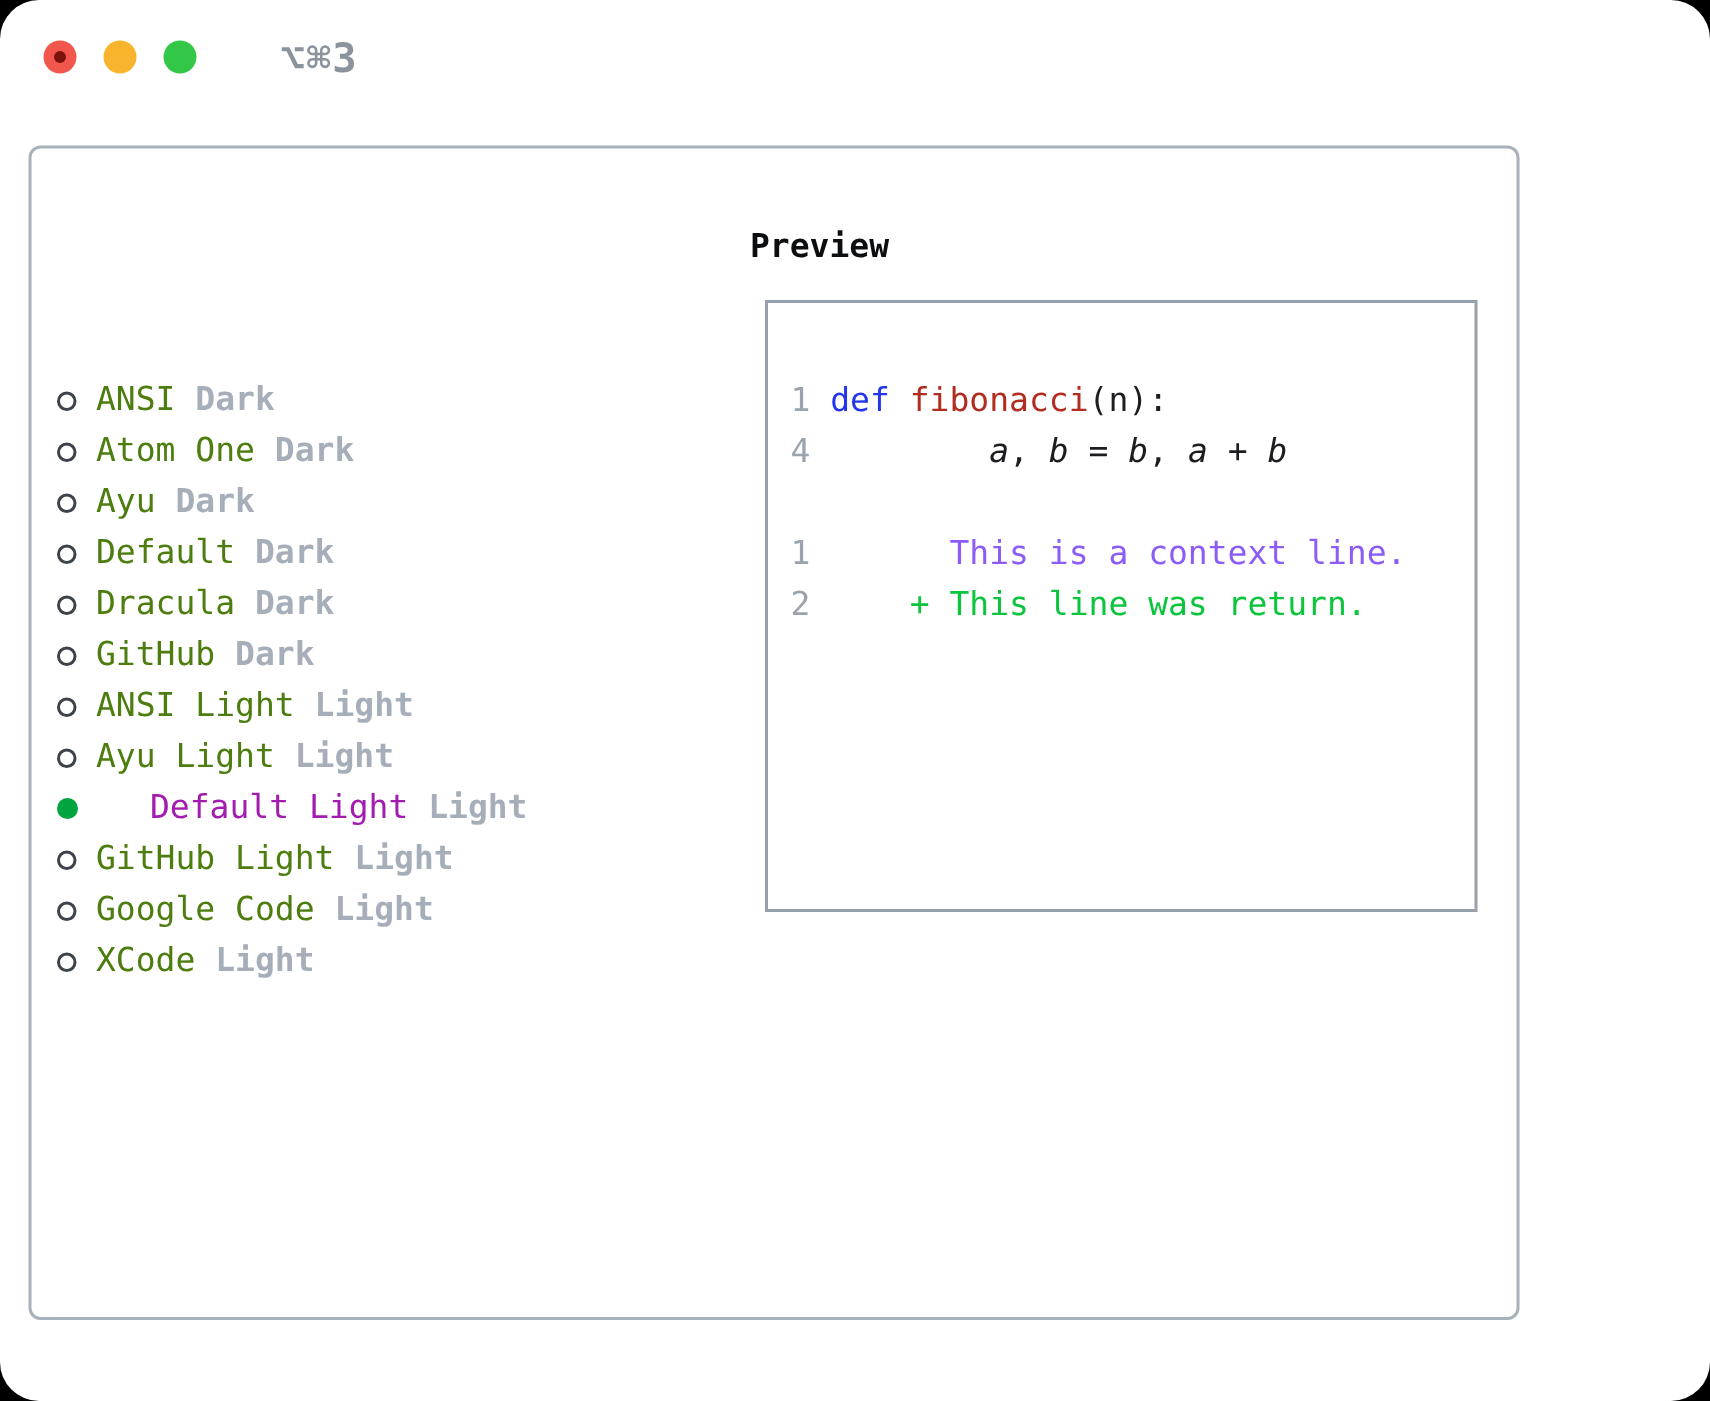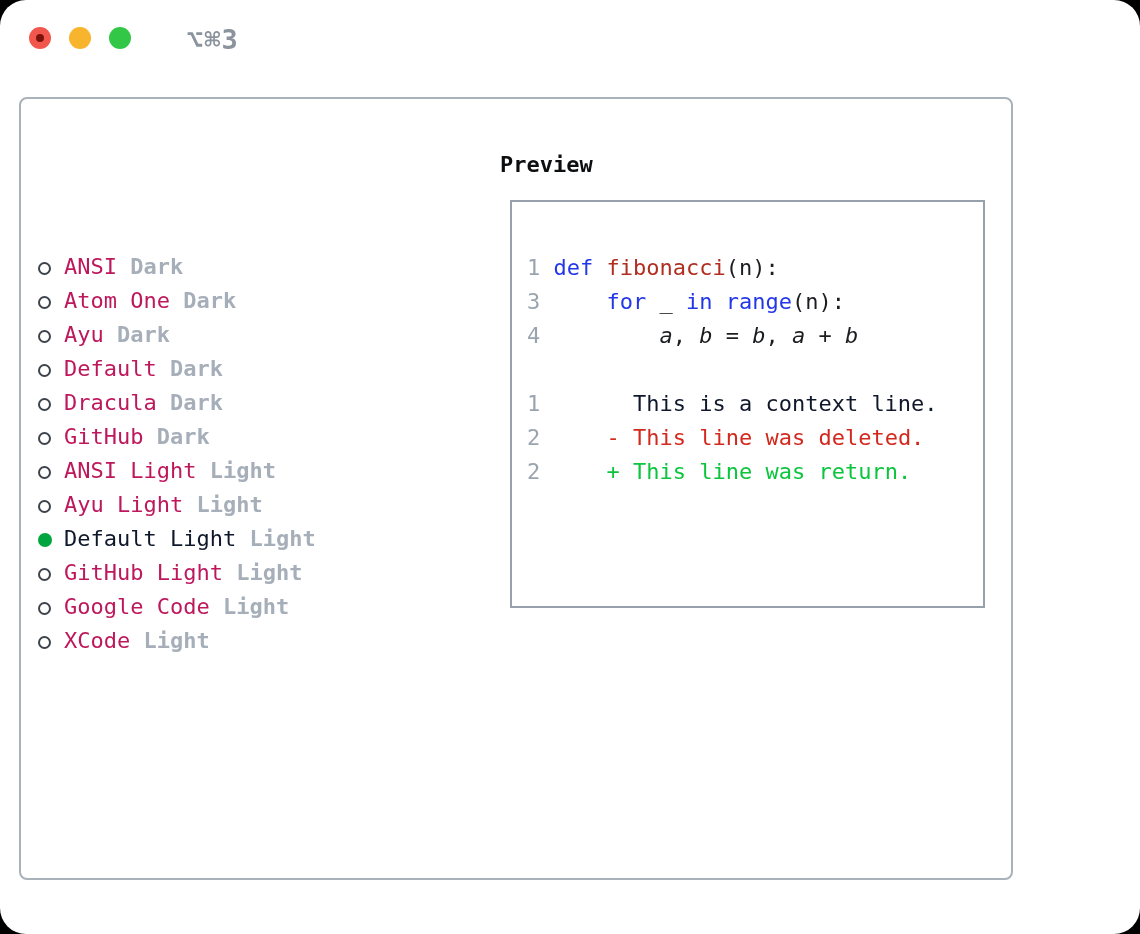--- a/index.html
+++ b/index.html
@@ -22,36 +22,36 @@
 
   
   .left{position:absolute;left:17px;top:49px;font-size:22px;line-height:34px;white-space:pre;}
   .row{height:34px;white-space:pre;}
   .marker{display:inline-block;width:26px;}
   .header-label{font-weight:700;color:#0c0e10;}
   .marker-char{color:#0c0e10;font-weight:700;}
   .bullet{display:inline-block;width:13px;height:13px;box-sizing:border-box;border:2px solid #3d434a;
           border-radius:50%;vertical-align:-1px;}
   .bullet-selected{border:none;background:#00a53f;width:14px;height:14px;}
-  .tname{color:#be185d;}
-  .tname-selected{color:#0f172a;}
+  .tname{color:#4d7c0f;}
+  .tname-selected{color:#a21caf;margin-left:36px;}
   .tvariant{color:#a6afb9;font-weight:bold;}
   .spacer{height:34px;}
 
   
   .preview-title{position:absolute;left:479px;top:49px;font-size:22px;line-height:34px;font-weight:700;color:#0c0e10;}
   .preview-box{position:absolute;left:489px;top:101px;width:475px;height:408px;box-sizing:border-box;
                border:2px solid #98a1ab;background:#fff;padding:49px 0 0 15px;overflow:hidden;}
   .pline{height:34px;line-height:34px;font-size:22px;white-space:pre;}
   .num{color:#9aa4af;}
   .seg-kw{color:#2337e8;}
   .seg-fn{color:#b02d20;}
   .seg-plain{color:#1b1d20;}
   .seg-var{color:#1b1d20;font-style:italic;}
-  .seg-ctx{color:#0f172a;}
+  .seg-ctx{color:#8b5cf6;}
   .seg-del{color:#d3281d;}
   .seg-add{color:#0bc53d;}
 </style>
 </head>
 <body>
 
 <div class="card">
 
   <div class="titlebar">
     <div class="tl-group">
@@ -77,22 +77,20 @@
       
 
       
 
       
     </div>
 
     <div class="preview-title">Preview</div>
     <div class="preview-box" id="preview-box">
         <div class="pline"><span class="num">1</span><span class="seg-plain"> </span><span class="seg-kw">def </span><span class="seg-fn">fibonacci</span><span class="seg-plain">(n):</span></div>
-        <div class="pline"><span class="num">3</span><span class="seg-plain">     </span><span class="seg-kw">for</span><span class="seg-plain"> _ </span><span class="seg-kw">in</span><span class="seg-plain"> </span><span class="seg-kw">range</span><span class="seg-plain">(n):</span></div>
         <div class="pline"><span class="num">4</span><span class="seg-plain">         </span><span class="seg-var">a</span><span class="seg-plain">, </span><span class="seg-var">b</span><span class="seg-plain"> = </span><span class="seg-var">b</span><span class="seg-plain">, </span><span class="seg-var">a</span><span class="seg-plain"> + </span><span class="seg-var">b</span></div>
         <div class="pline"><span class="num"></span></div>
         <div class="pline"><span class="num">1</span><span class="seg-ctx">       This is a context line.</span></div>
-        <div class="pline"><span class="num">2</span><span class="seg-plain">     </span><span class="seg-del">- This line was deleted.</span></div>
         <div class="pline"><span class="num">2</span><span class="seg-plain">     </span><span class="seg-add">+ This line was return.</span></div>
       </div>
 
   </div>
 </div>
 
 </body></html>

